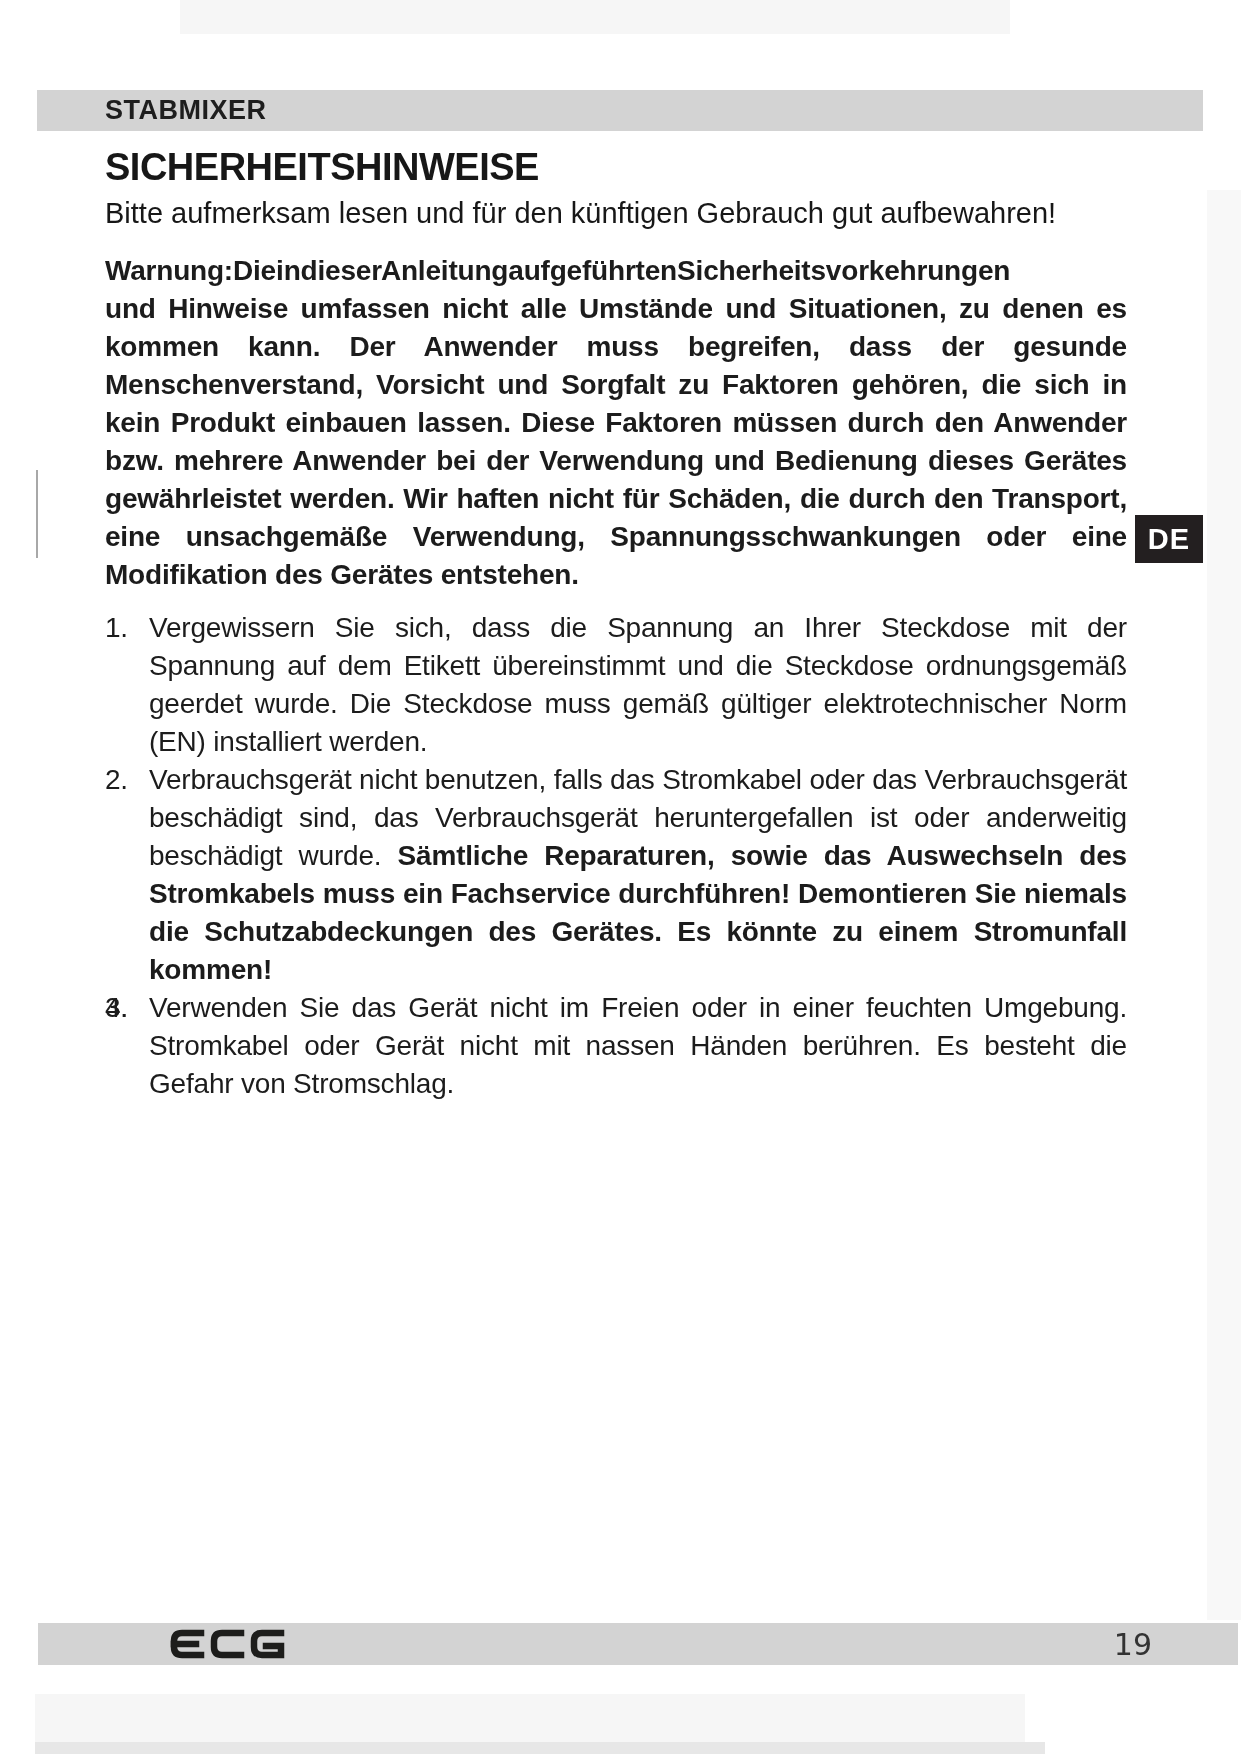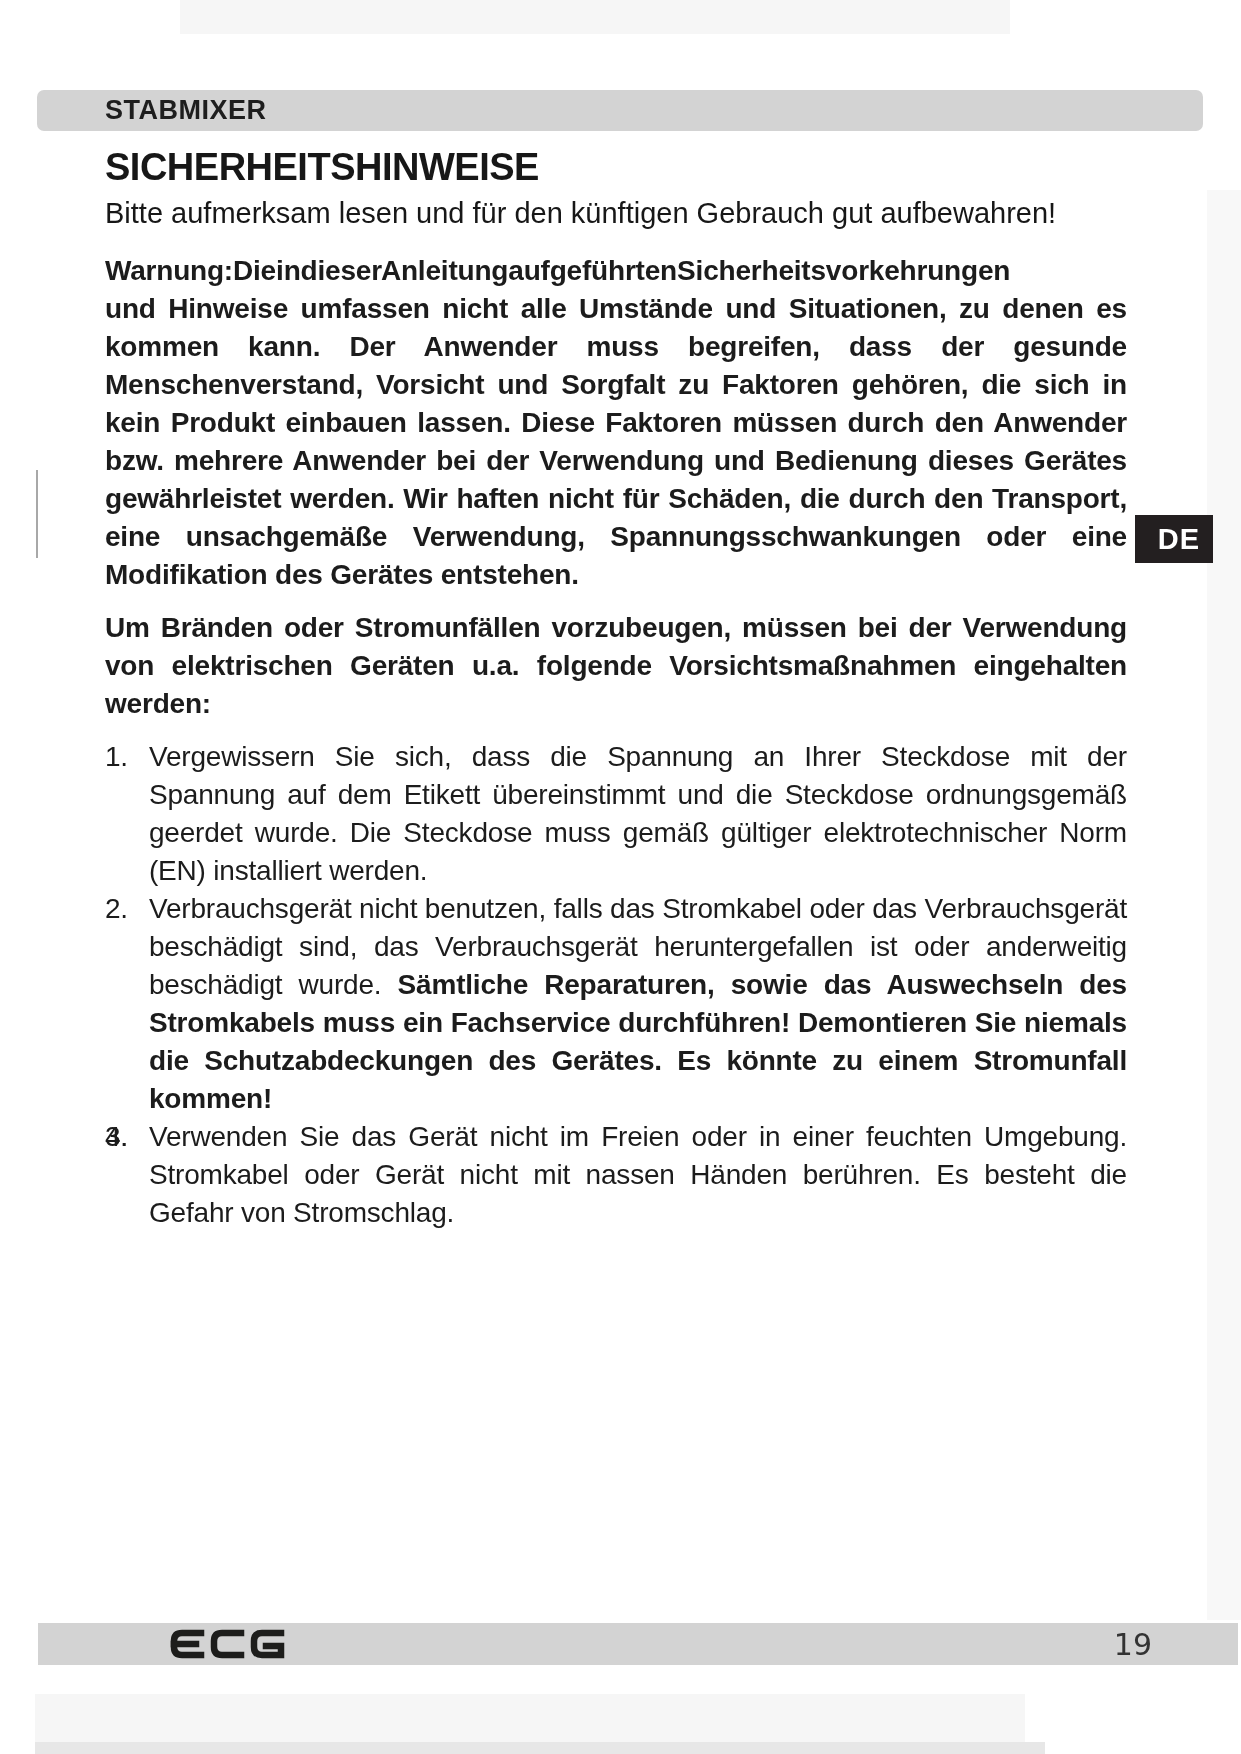--- a/index.html
+++ b/index.html
@@ -14,32 +14,32 @@
   
   .artifact{position:absolute;pointer-events:none;}
   .art-top{left:180px;top:0;width:830px;height:34px;background:#f6f6f6;}
   .art-right{left:1207px;top:190px;width:34px;height:1430px;background:#f8f8f8;}
   .art-bottom{left:35px;top:1694px;width:990px;height:48px;background:#f6f6f6;}
   .art-bottom-edge{left:35px;top:1742px;width:1010px;height:12px;background:#e7e7e7;}
 
   .header-bar{
     position:absolute;left:37px;top:90px;width:1166px;height:41px;
     background:var(--bar,#d3d3d3);
-    display:flex;align-items:center;border-radius:7px;
+    display:flex;align-items:center;
   }
   .header-bar .hdr-label{
     margin-left:68px;
     font-size:27px;font-weight:bold;letter-spacing:.5px;color:#1e1e1e;
   }
 
   .lang-badge{
     position:absolute;left:1135px;top:515px;width:68px;height:48px;
     background:var(--badge_bg,#231f20);color:var(--badge_fg,#ffffff);
     display:flex;align-items:center;justify-content:center;
-    font-size:29px;font-weight:bold;letter-spacing:1px;padding-left:10px;
+    font-size:29px;font-weight:bold;letter-spacing:1px;
   }
 
   .margin-tick{
     position:absolute;left:36px;top:470px;width:2px;height:88px;
     background:#a8a8a8;
   }
 
   .content{position:absolute;left:105px;top:146px;width:1022px;}
 
   .title{
@@ -98,21 +98,20 @@
 
   <div class="lang-badge">DE</div>
 
   <div class="margin-tick"></div>
 
   <div class="content">
     <h1 class="title">SICHERHEITSHINWEISE</h1>
     <h2 class="subtitle">Bitte aufmerksam lesen und für den künftigen Gebrauch gut aufbewahren!</h2>
     <div id="paragraphs">
         <div class="para"><b class="tight">Warnung:</b><span class="tight">Die in dieser Anleitung aufgeführten Sicherheitsvorkehrungen</span><br><span>und Hinweise umfassen nicht alle Umstände und Situationen, zu denen es kommen kann. Der Anwender muss begreifen, dass der gesunde Menschenverstand, Vorsicht und Sorgfalt zu Faktoren gehören, die sich in kein Produkt einbauen lassen. Diese Faktoren müssen durch den Anwender bzw. mehrere Anwender bei der Verwendung und Bedienung dieses Gerätes gewährleistet werden. Wir haften nicht für Schäden, die durch den Transport, eine unsachgemäße Verwendung, Spannungsschwankungen oder eine Modifikation des Gerätes entstehen.</span></div>
-        <div class="para"><span>Um Bränden oder Stromunfällen vorzubeugen, müssen bei der Verwendung von elektrischen Geräten u.a. folgende Vorsichtsmaßnahmen eingehalten werden:</span></div>
       </div>
     <div id="safety-list" class="list">
         <div class="list-item"><span class="num">1.</span><span>Vergewissern Sie sich, dass die Spannung an Ihrer Steckdose mit der Spannung auf dem Etikett übereinstimmt und die Steckdose ordnungsgemäß geerdet wurde.  Die Steckdose muss gemäß gültiger elektrotechnischer Norm (EN) installiert werden.</span></div>
         <div class="list-item"><span class="num">2.</span><span>Verbrauchsgerät nicht benutzen, falls das Stromkabel oder das Verbrauchsgerät beschädigt sind, das Verbrauchsgerät heruntergefallen ist oder anderweitig beschädigt wurde. </span><b>Sämtliche Reparaturen, sowie das Auswechseln des Stromkabels muss ein Fachservice durchführen! Demontieren Sie niemals die Schutzabdeckungen des Gerätes. Es könnte zu einem Stromunfall kommen!</b></div>
         <div class="list-item"><span class="num">3.</span></div>
         <div class="list-item"><span class="num">4.</span><span>Verwenden Sie das Gerät nicht im Freien oder in einer feuchten Umgebung. Stromkabel oder Gerät nicht mit nassen Händen berühren. Es besteht die Gefahr von Stromschlag.</span></div>
       </div>
   </div>
 
   <div class="footer-bar">

